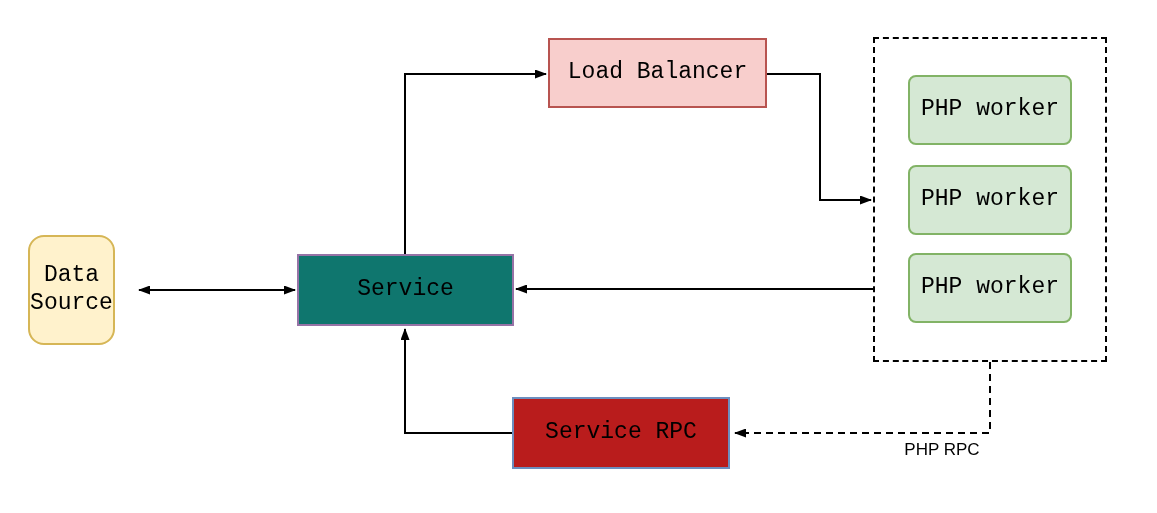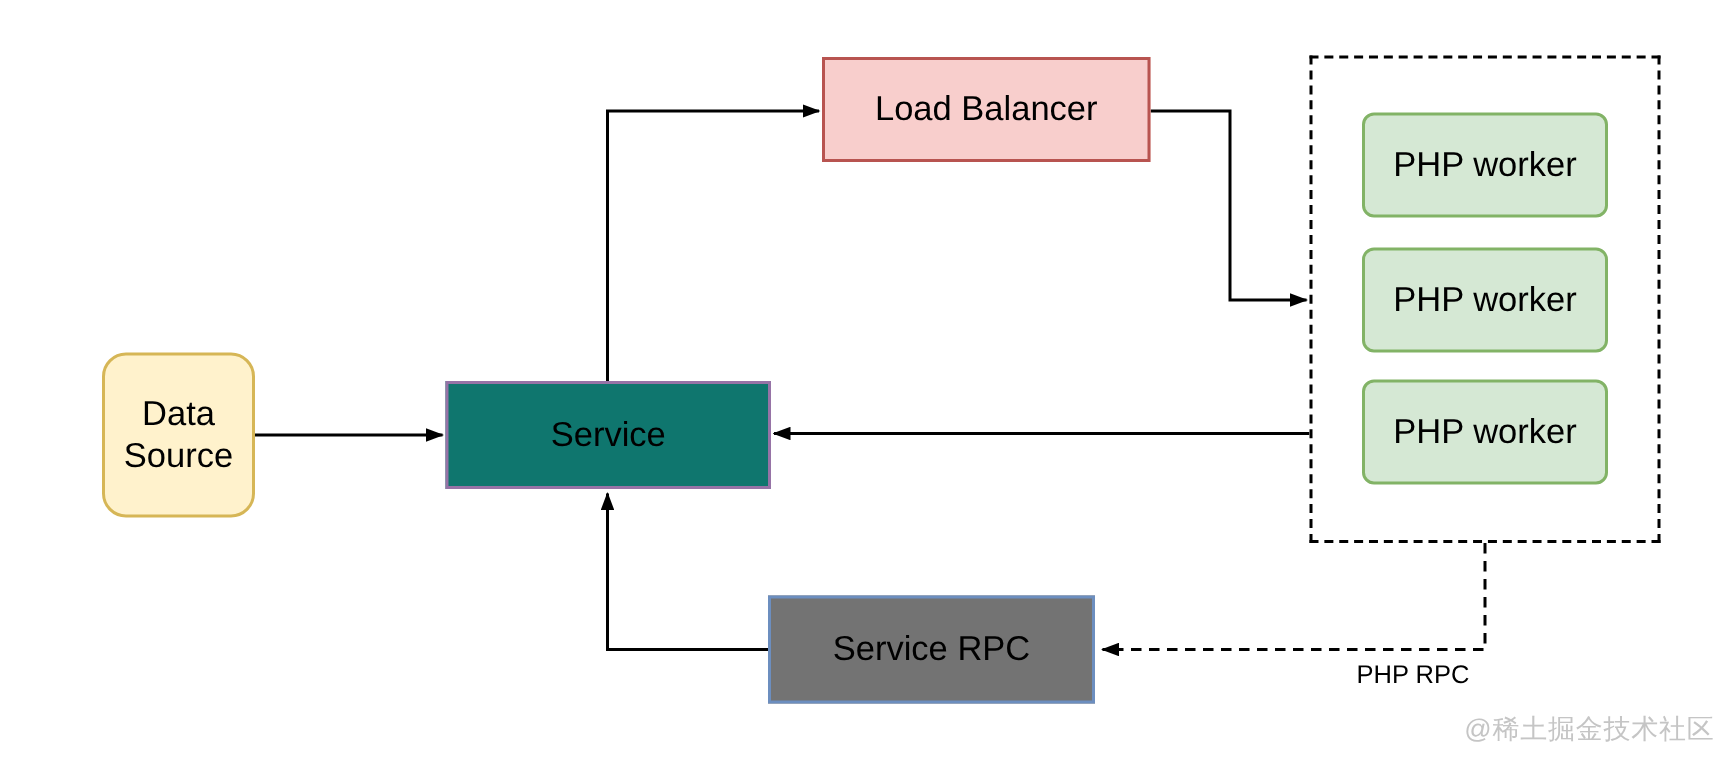--- a/index.html
+++ b/index.html
@@ -39,20 +39,21 @@
     justify-content: center;
     text-align: center;
     font-size: 23px;
     line-height: 1.2;
     color: #000000;
   }
   .node .label {
     display: block;
     width: 100%;
     padding: 0 6px;
+    font-family: Liberation Mono, monospace;
   }
   .node.rounded-lg { border-radius: 16px; }
   .node.rounded-md { border-radius: 8px; }
   .group-box {
     position: absolute;
     box-sizing: border-box;
     border: 2px dashed #000000;
     background: #ffffff;
   }
   .edge-label {
@@ -88,21 +89,21 @@
 
     <path class="edge" d="M 873 289 L 516 289" marker-end="url(#arrow)"></path>
 
     <path class="edge" d="M 512 433 L 405 433 L 405 329" marker-end="url(#arrow)"></path>
 
     <path class="edge dashed" d="M 990 362 L 990 433 L 735 433" marker-end="url(#arrow)"></path>
   </svg>
 
   <div class="group-box" style="left: 873px; top: 37px; width: 234px; height: 325px; border-color: rgb(0, 0, 0); background-color: rgb(255, 255, 255);"></div>
 
-  <div class="node rounded-lg" style="left: 28px; top: 235px; width: 102px; height: 110px; background-color: rgb(255, 242, 204); border-color: rgb(214, 182, 86); margin-left: 40px;">
+  <div class="node rounded-lg" style="left: 28px; top: 235px; width: 87px; height: 110px; background-color: rgb(255, 242, 204); border-color: rgb(214, 182, 86);">
     <span class="label">Data Source</span>
   </div>
 
   <div class="node" style="left: 297px; top: 254px; width: 217px; height: 72px; background-color: #0f766e; border-color: rgb(150, 115, 166);">
     <span class="label">Service</span>
   </div>
 
   <div class="node" style="left: 548px; top: 38px; width: 219px; height: 70px; background-color: rgb(248, 206, 204); border-color: rgb(184, 84, 80);">
     <span class="label">Load Balancer</span>
   </div>
@@ -112,21 +113,20 @@
   </div>
 
   <div class="node rounded-md" style="left: 908px; top: 165px; width: 164px; height: 70px; background-color: rgb(213, 232, 212); border-color: rgb(130, 179, 102);">
     <span class="label">PHP worker</span>
   </div>
 
   <div class="node rounded-md" style="left: 908px; top: 253px; width: 164px; height: 70px; background-color: rgb(213, 232, 212); border-color: rgb(130, 179, 102);">
     <span class="label">PHP worker</span>
   </div>
 
-  <div class="node" style="left: 512px; top: 397px; width: 218px; height: 72px; background-color: #737373; border-color: rgb(108, 142, 191);">
+  <div class="node" style="left: 512px; top: 397px; width: 218px; height: 72px; background-color: #b91c1c; border-color: rgb(108, 142, 191);">
     <span class="label">Service RPC</span>
   </div>
 
   <div class="edge-label" style="left:887px; top:440px; width:110px;">PHP RPC</div>
 
-  <div class="watermark" style="right: 14px; top: 474px; color: rgb(197, 197, 197);">@稀土掘金技术社区</div>
 
 </div>
 
 </body></html>

